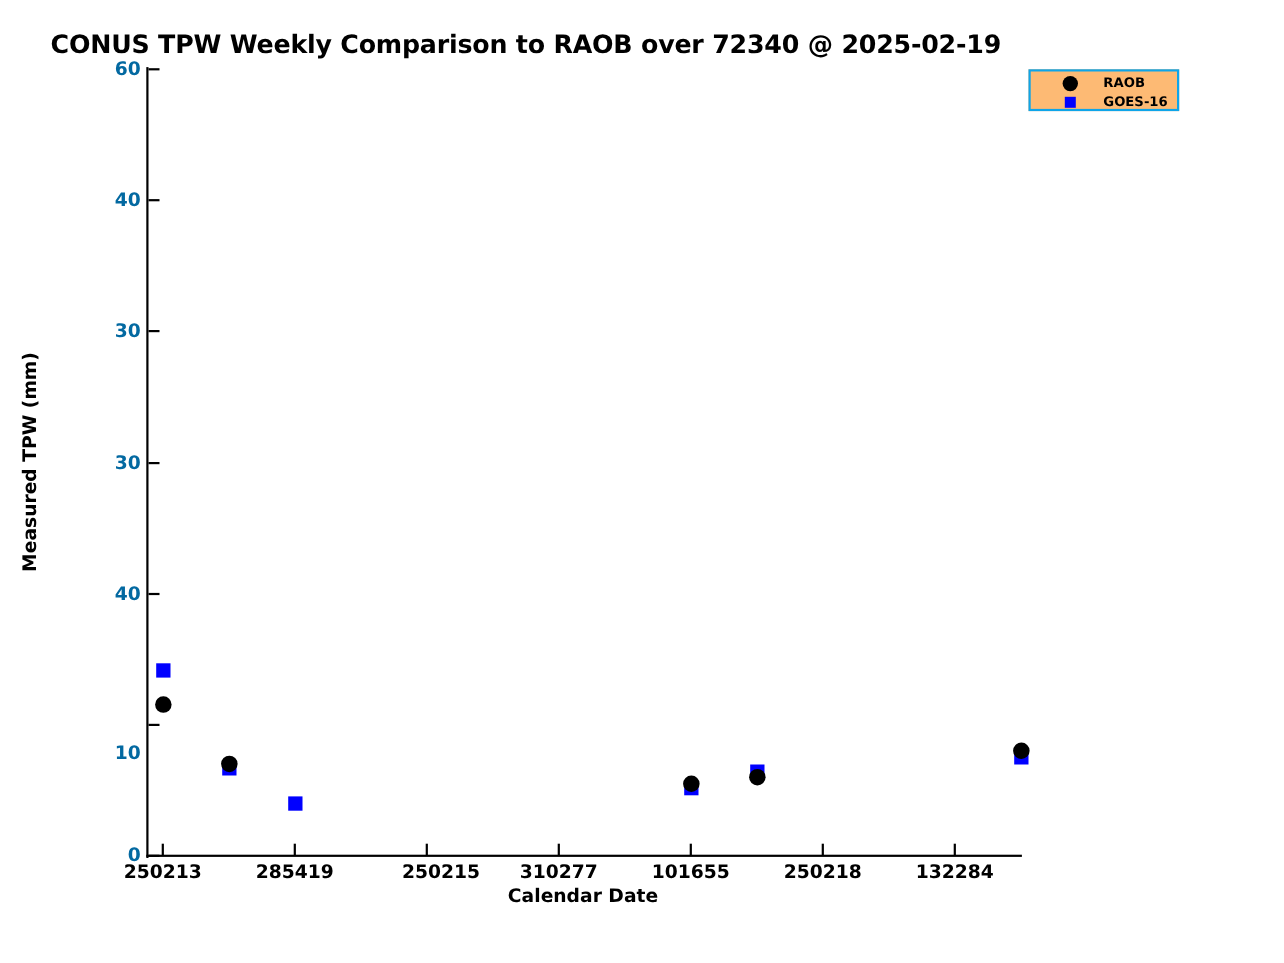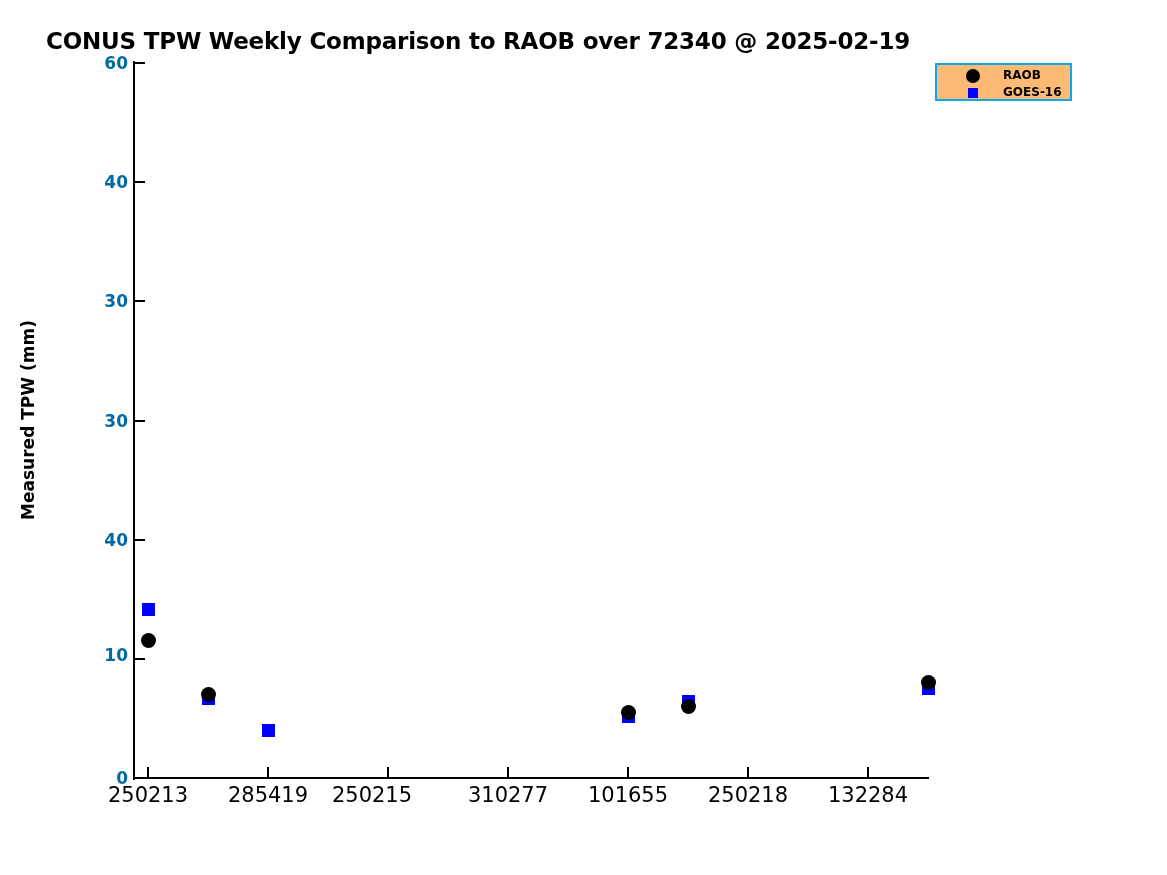--- a/index.html
+++ b/index.html
@@ -82,22 +82,22 @@
     height: 11px;
     background: #000000;
   }
   .xtick-label-wrap {
     position: absolute;
     top: 783px;
     width: 140px;
     text-align: center;
   }
   .xtick-label {
-    font-size: 21px;
-    font-weight: normal;
+    font-size: 17px;
+    font-weight: bold;
     color: #000000;
     white-space: nowrap;
   }
   #xlabel {
     position: absolute;
     left: 0;
     top: 805px;
     width: 1060px;
     text-align: center;
     font-size: 17px;
@@ -185,21 +185,21 @@
 
   <div id="axis-left"></div>
   <div id="axis-bottom"></div>
 
   <div id="y-ticks">
       <div class="ytick" style="top: 777px;"></div>
       <div class="ytick-label-wrap" style="top: 768px;">
         <div class="ytick-label">0</div>
       </div>
       <div class="ytick" style="top: 657.833px;"></div>
-      <div class="ytick-label-wrap" style="top: 645px;">
+      <div class="ytick-label-wrap" style="top: 675px;">
         <div class="ytick-label">10</div>
       </div>
       <div class="ytick" style="top: 538.667px;"></div>
       <div class="ytick-label-wrap" style="top: 529.667px;">
         <div class="ytick-label">40</div>
       </div>
       <div class="ytick" style="top: 419.5px;"></div>
       <div class="ytick-label-wrap" style="top: 410.5px; text-decoration: underline;">
         <div class="ytick-label">30</div>
       </div>
@@ -215,21 +215,21 @@
       <div class="ytick-label-wrap" style="top: 53px;">
         <div class="ytick-label">60</div>
       </div>
     </div>
   <div id="x-ticks">
       <div class="xtick" style="left: 147px;"></div>
       <div class="xtick-label-wrap" style="left: 78px;"><span class="xtick-label">250213</span></div>
       <div class="xtick" style="left: 267px;"></div>
       <div class="xtick-label-wrap" style="left: 198px;"><span class="xtick-label">285419</span></div>
       <div class="xtick" style="left: 387px;"></div>
-      <div class="xtick-label-wrap" style="left: 302px; text-align: center;"><span class="xtick-label">250215</span></div>
+      <div class="xtick-label-wrap" style="left: 331px; text-align: center;"><span class="xtick-label">250215</span></div>
       <div class="xtick" style="left: 507px;"></div>
       <div class="xtick-label-wrap" style="left: 438px;"><span class="xtick-label">310277</span></div>
       <div class="xtick" style="left: 627px;"></div>
       <div class="xtick-label-wrap" style="left: 558px;"><span class="xtick-label">101655</span></div>
       <div class="xtick" style="left: 747px;"></div>
       <div class="xtick-label-wrap" style="left: 678px;"><span class="xtick-label">250218</span></div>
       <div class="xtick" style="left: 867px;"></div>
       <div class="xtick-label-wrap" style="left: 798px;"><span class="xtick-label">132284</span></div>
     </div>
 
@@ -242,20 +242,21 @@
         <div class="pt pt-square" style="left: 548.5px; top: 632.233px; background: rgb(0, 0, 255);"></div>
         <div class="pt pt-square" style="left: 788.5px; top: 619.125px; background: rgb(0, 0, 255);"></div>
         <div class="pt pt-circle" style="left: 7.5px; top: 570.458px; background: rgb(0, 0, 0);"></div>
         <div class="pt pt-circle" style="left: 67.5px; top: 624.083px; background: rgb(0, 0, 0);"></div>
         <div class="pt pt-circle" style="left: 487.5px; top: 641.958px; background: rgb(0, 0, 0);"></div>
         <div class="pt pt-circle" style="left: 547.5px; top: 636px; background: rgb(0, 0, 0);"></div>
         <div class="pt pt-circle" style="left: 787.5px; top: 612.167px; background: rgb(0, 0, 0);"></div>
       </div>
   </div>
 
+  <div id="xlabel">Calendar Date</div>
   <div id="ylabel">Measured TPW (mm)</div>
 
   <div id="legend">
       <div class="legend-row" style="top: 2px;">
         <div class="legend-marker-cell">
           <div class="lm-circle" style="background: rgb(0, 0, 0);"></div>
         </div>
         <div class="legend-label">RAOB</div>
       </div>
       <div class="legend-row" style="top: 19px;">

